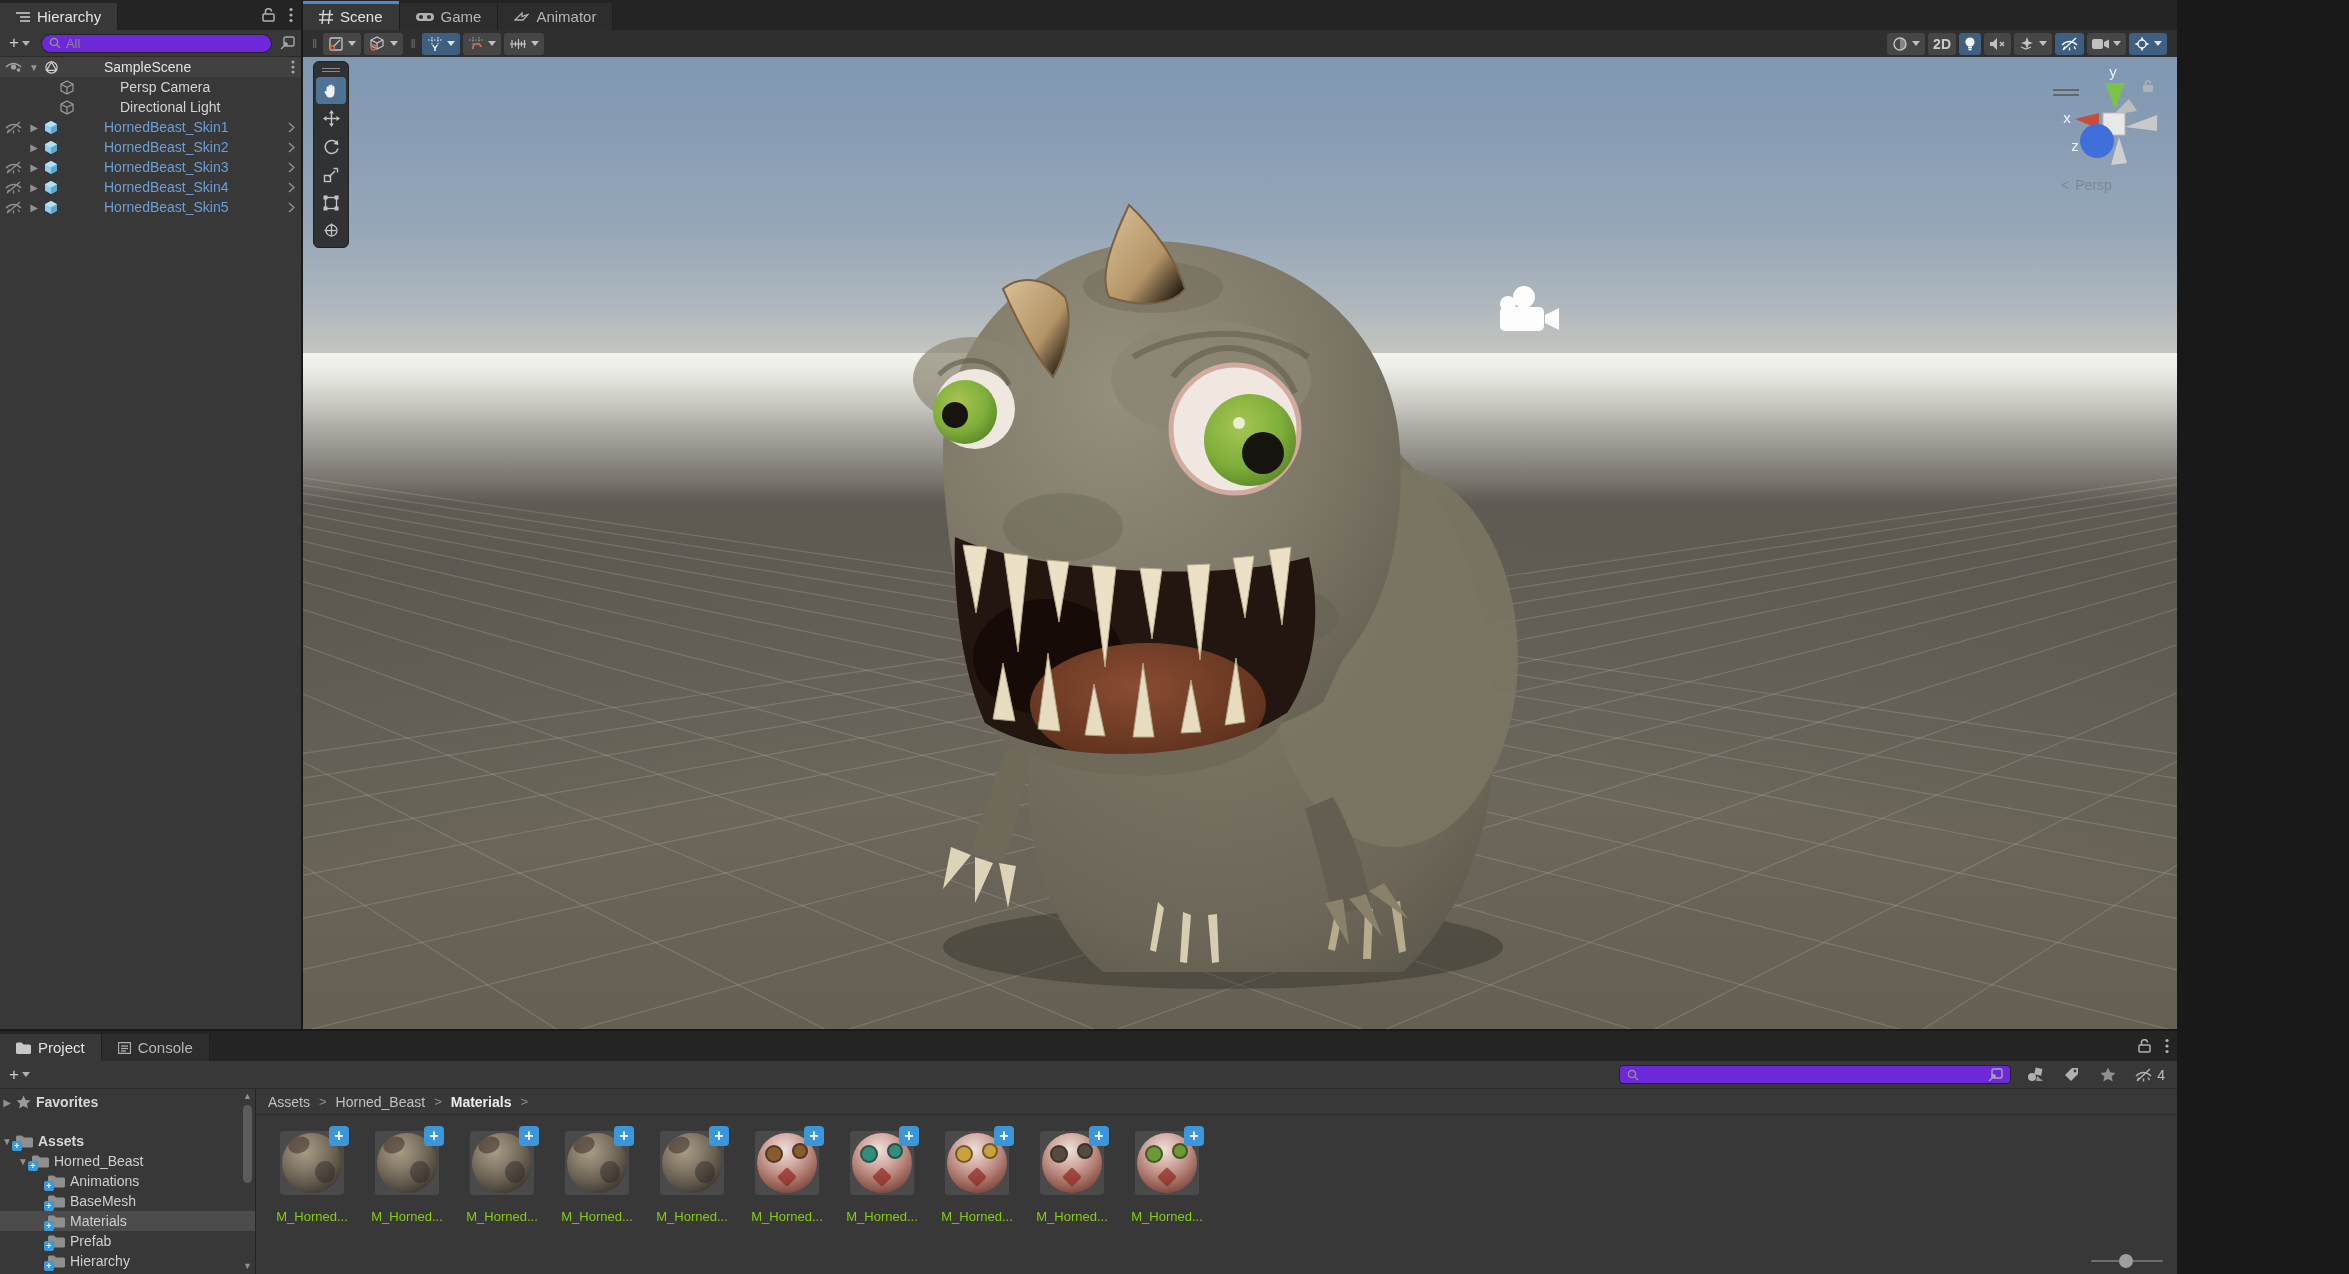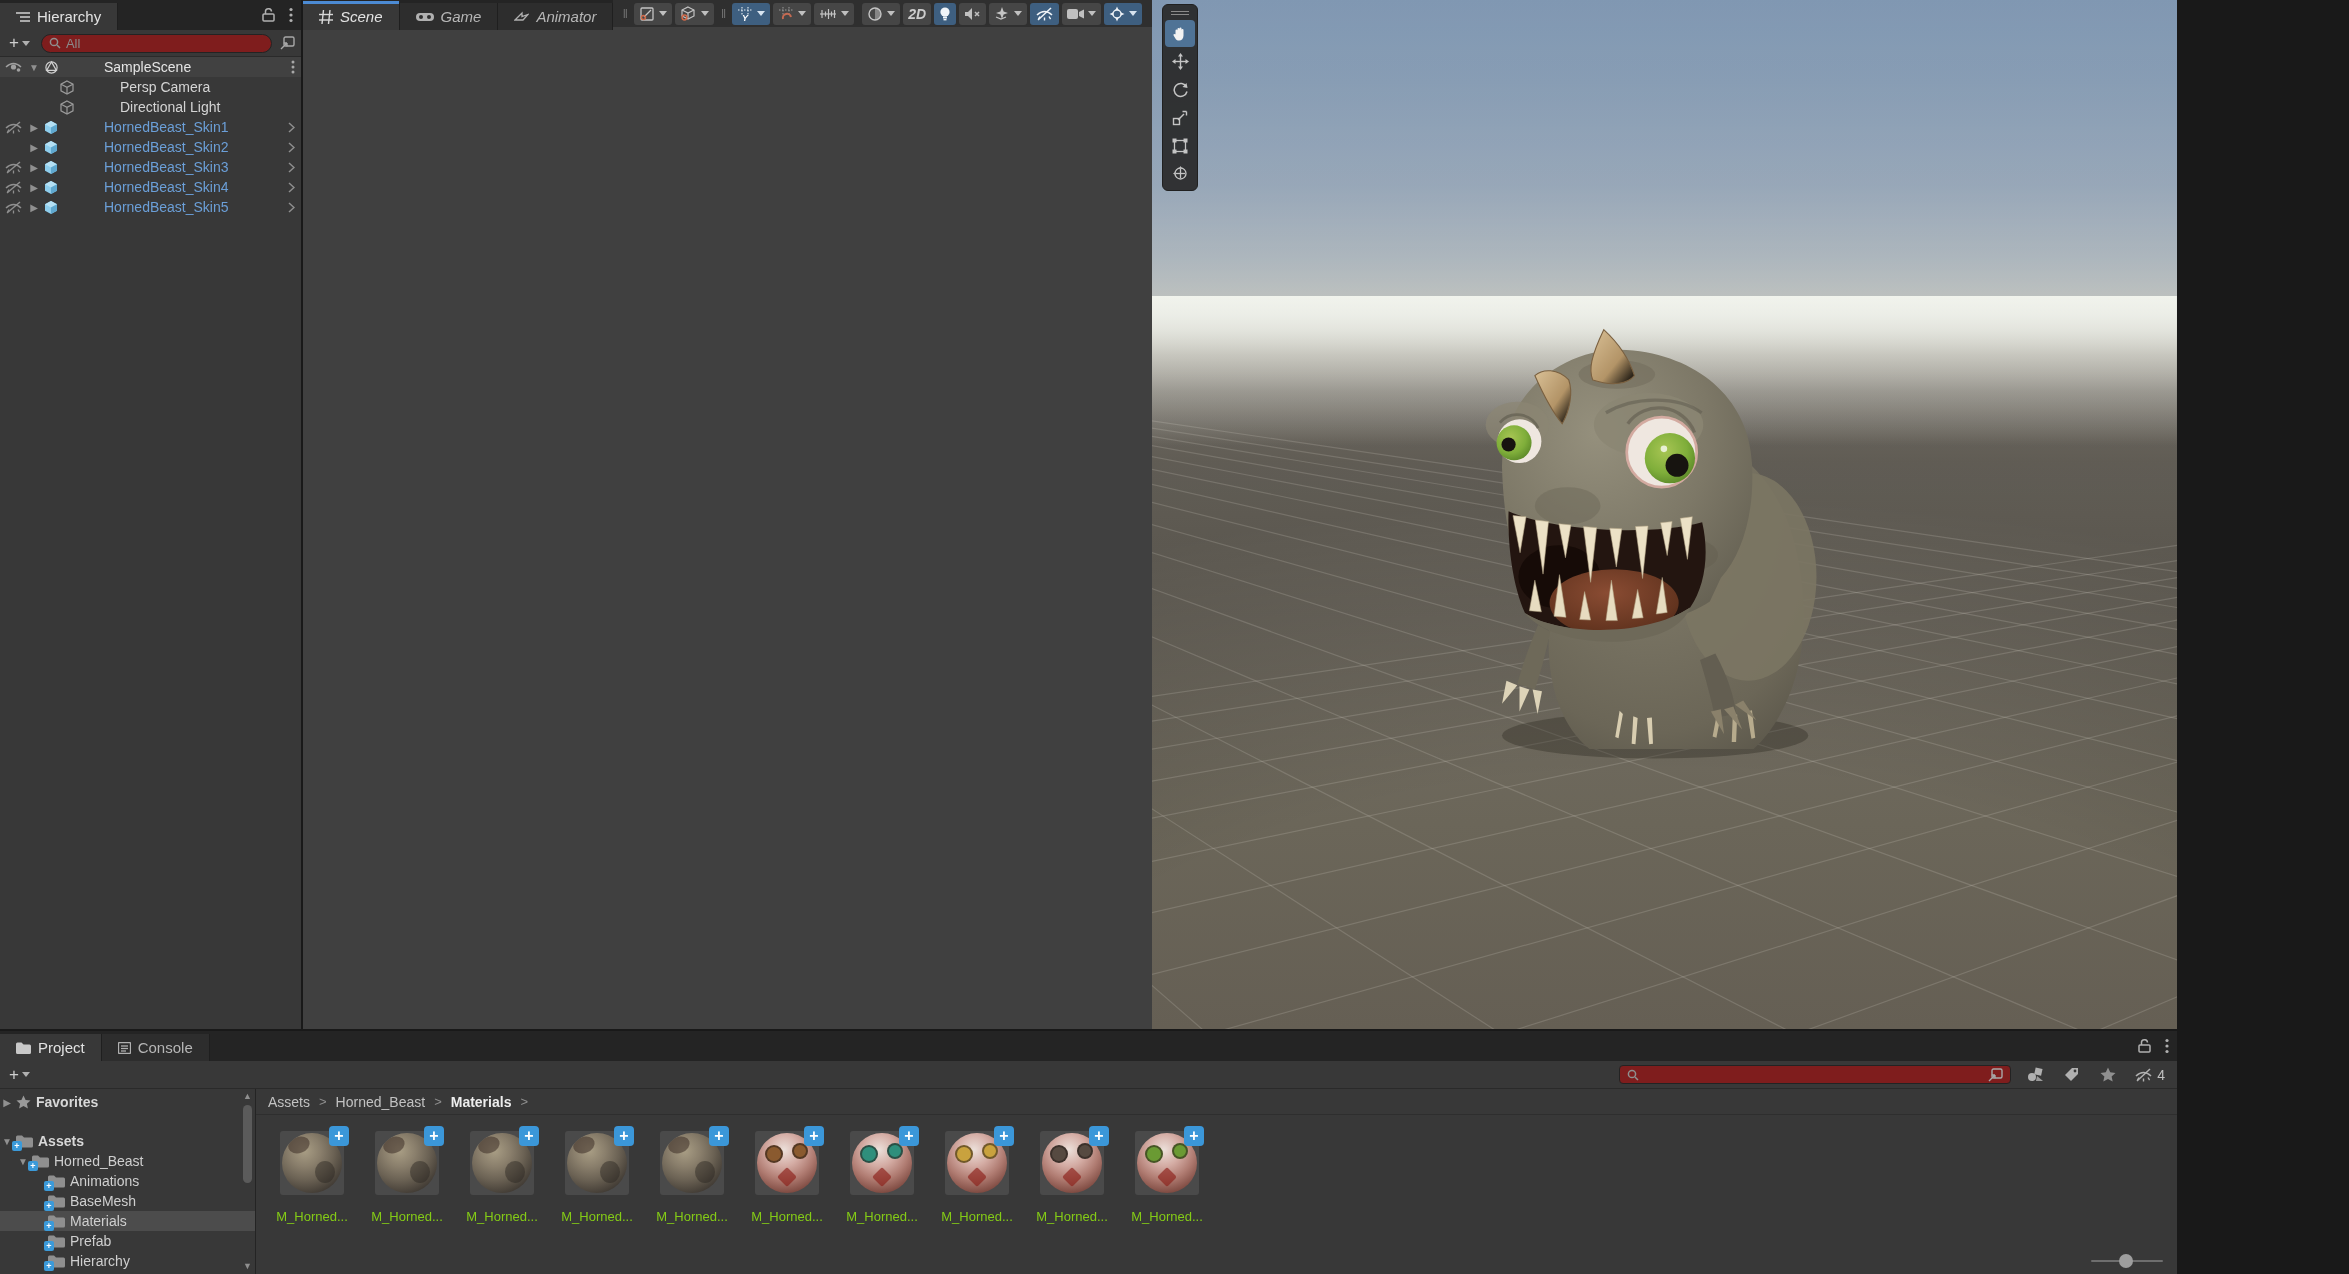--- a/index.html
+++ b/index.html
@@ -16,36 +16,36 @@
   .tab.active.focus-blue::before { content:""; position:absolute; top:-2px; left:0; right:0; height:3px; background:#4c8bd4; }
   .tab .ticon { display:flex; align-items:center; }
   .strip-right { position:absolute; right:8px; top:0; height:30px; display:flex; align-items:center; gap:14px; }
   svg { display:block; }
 
   
   .hierarchy { width:303px; background:#383838; border-right:2px solid #191919; display:flex; flex-direction:column; }
   .panel-toolbar { height:27px; background:#383838; border-bottom:1px solid #2a2a2a; display:flex; align-items:center; padding:0 6px; gap:4px; flex-shrink:0; }
   .add-btn { display:flex; align-items:center; gap:3px; color:#cfcfcf; font-size:17px; padding:0 3px; }
   .caret-down { width:0; height:0; border-left:4px solid transparent; border-right:4px solid transparent; border-top:5px solid #b0b0b0; }
-  .searchbox { flex:1; height:19px; background:#7f1d1d; border:1px solid #232323; border-radius:10px; display:flex; align-items:center; padding:0 7px; gap:5px; margin:0 4px; }
+  .searchbox { flex:1; height:19px; background:#6d28d9; border:1px solid #232323; border-radius:10px; display:flex; align-items:center; padding:0 7px; gap:5px; margin:0 4px; }
   .searchbox input { flex:1; background:transparent; border:none; outline:none; color:#cfcfcf; font-size:13px; font-family:inherit; min-width:0; }
   .searchbox input::placeholder { color:#8a8a8a; }
   .h-rows { flex:1; overflow:hidden; padding-top:0; }
   .hrow { height:20px; display:flex; align-items:center; font-size:14px; position:relative; }
   .hrow .gutter { width:26px; display:flex; justify-content:center; flex-shrink:0; }
   .hrow .arrow { width:16px; display:flex; justify-content:center; color:#909090; font-size:10px; flex-shrink:0; }
   .hrow .obj-icon { width:18px; display:flex; justify-content:center; margin-right:4px; flex-shrink:0; }
   .hrow .lbl { white-space:nowrap; color:#d4d4d4;margin-left:40px; }
   .hrow .lbl.blue { color:#6b9fd8; }
   .hrow.scene-root { background:#414141; }
   .hrow.scene-root .lbl { color:#e4e4e4; }
   .hrow .row-right { position:absolute; right:6px; display:flex; align-items:center; }
 
   
-  .scene-panel { flex:1; display:flex; flex-direction:row; background:#404040; min-width:0;font-style:italic; }
+  .scene-panel { flex:1; display:flex; flex-direction:column; background:#8b5cf6; min-width:0; }
   .scene-toolbar { height:27px; background:#2f2f2f; display:flex; align-items:center; padding:0 6px; gap:4px; flex-shrink:0; }
   .ov-handle { color:#6f6f6f; font-size:13px; letter-spacing:-1px; padding:0 3px; }
   .tb-btn { height:22px; background:#464646; border-radius:3px; display:flex; align-items:center; padding:0 5px; gap:4px; color:#c8c8c8; }
   .tb-btn.blue { background:#3e5f80; color:#fff; }
   .tb-btn .caret-down { border-top-color:#c0c0c0; }
   .tb-btn.blue .caret-down { border-top-color:#d8e4f0; }
   .tb-group { display:flex; gap:3px; }
   .scene-toolbar .spacer { flex:1; }
   .tb-2d { font-size:14px; font-weight:bold; color:#cccccc; }
 

